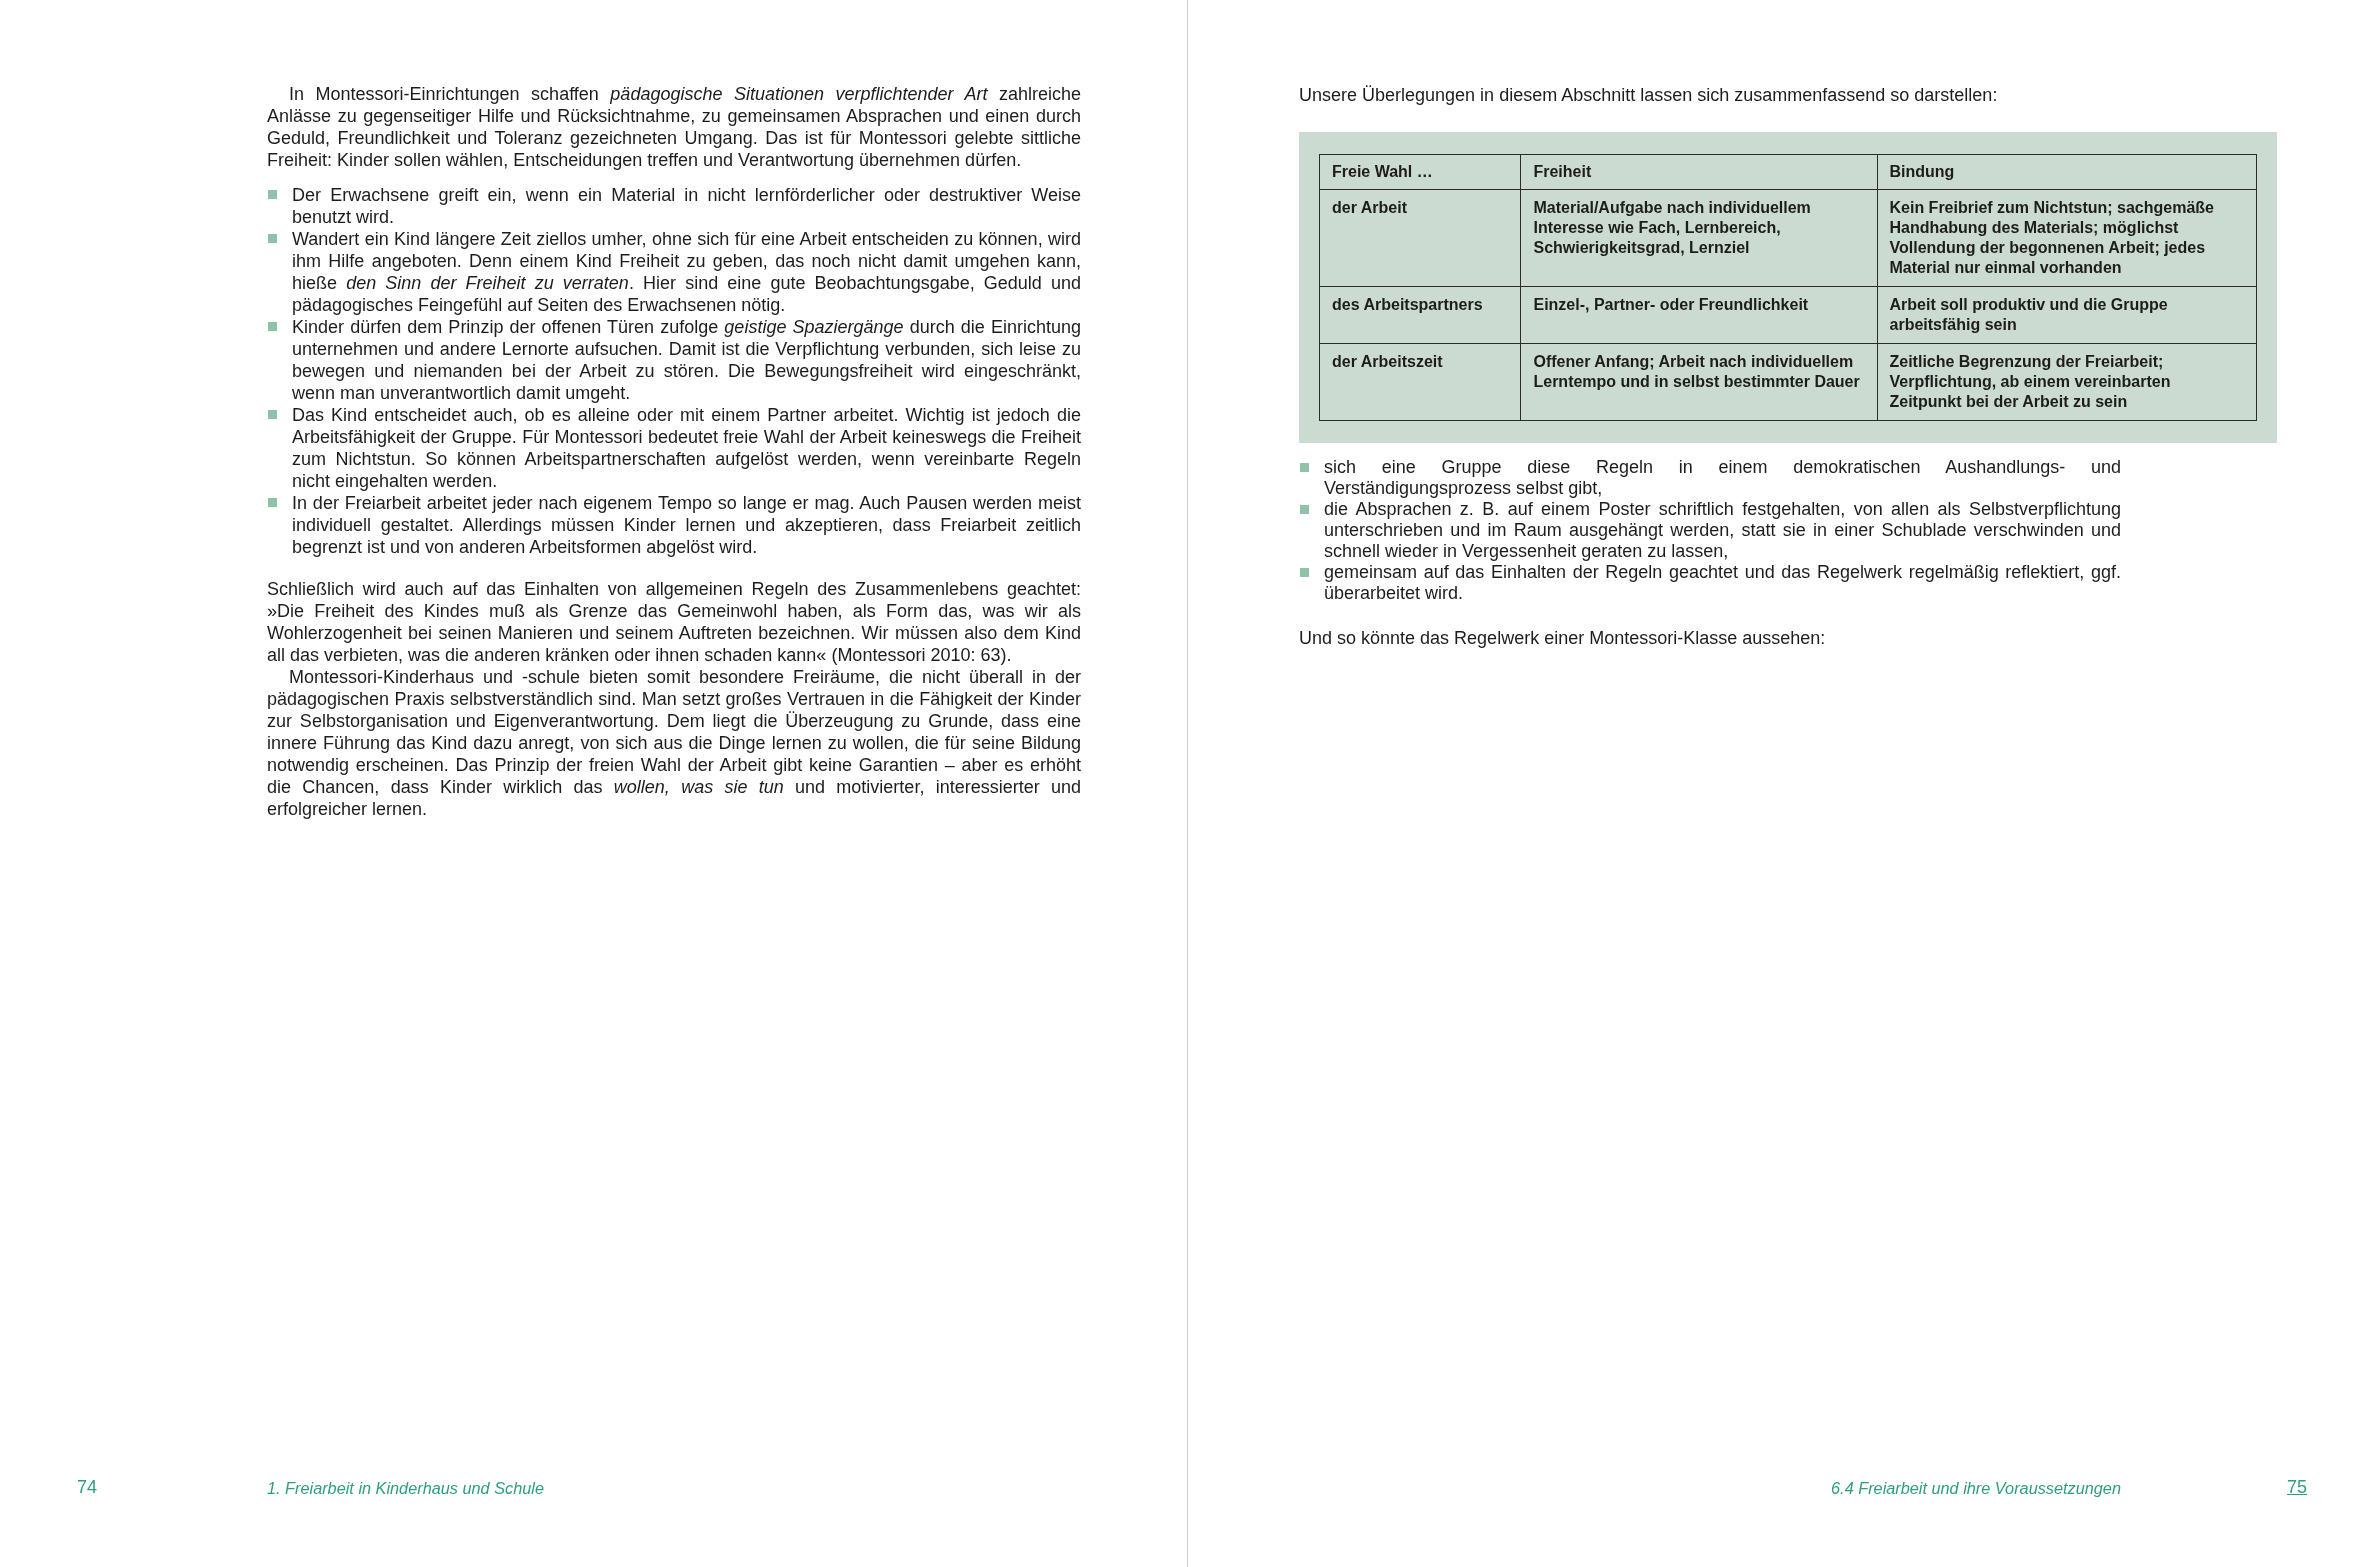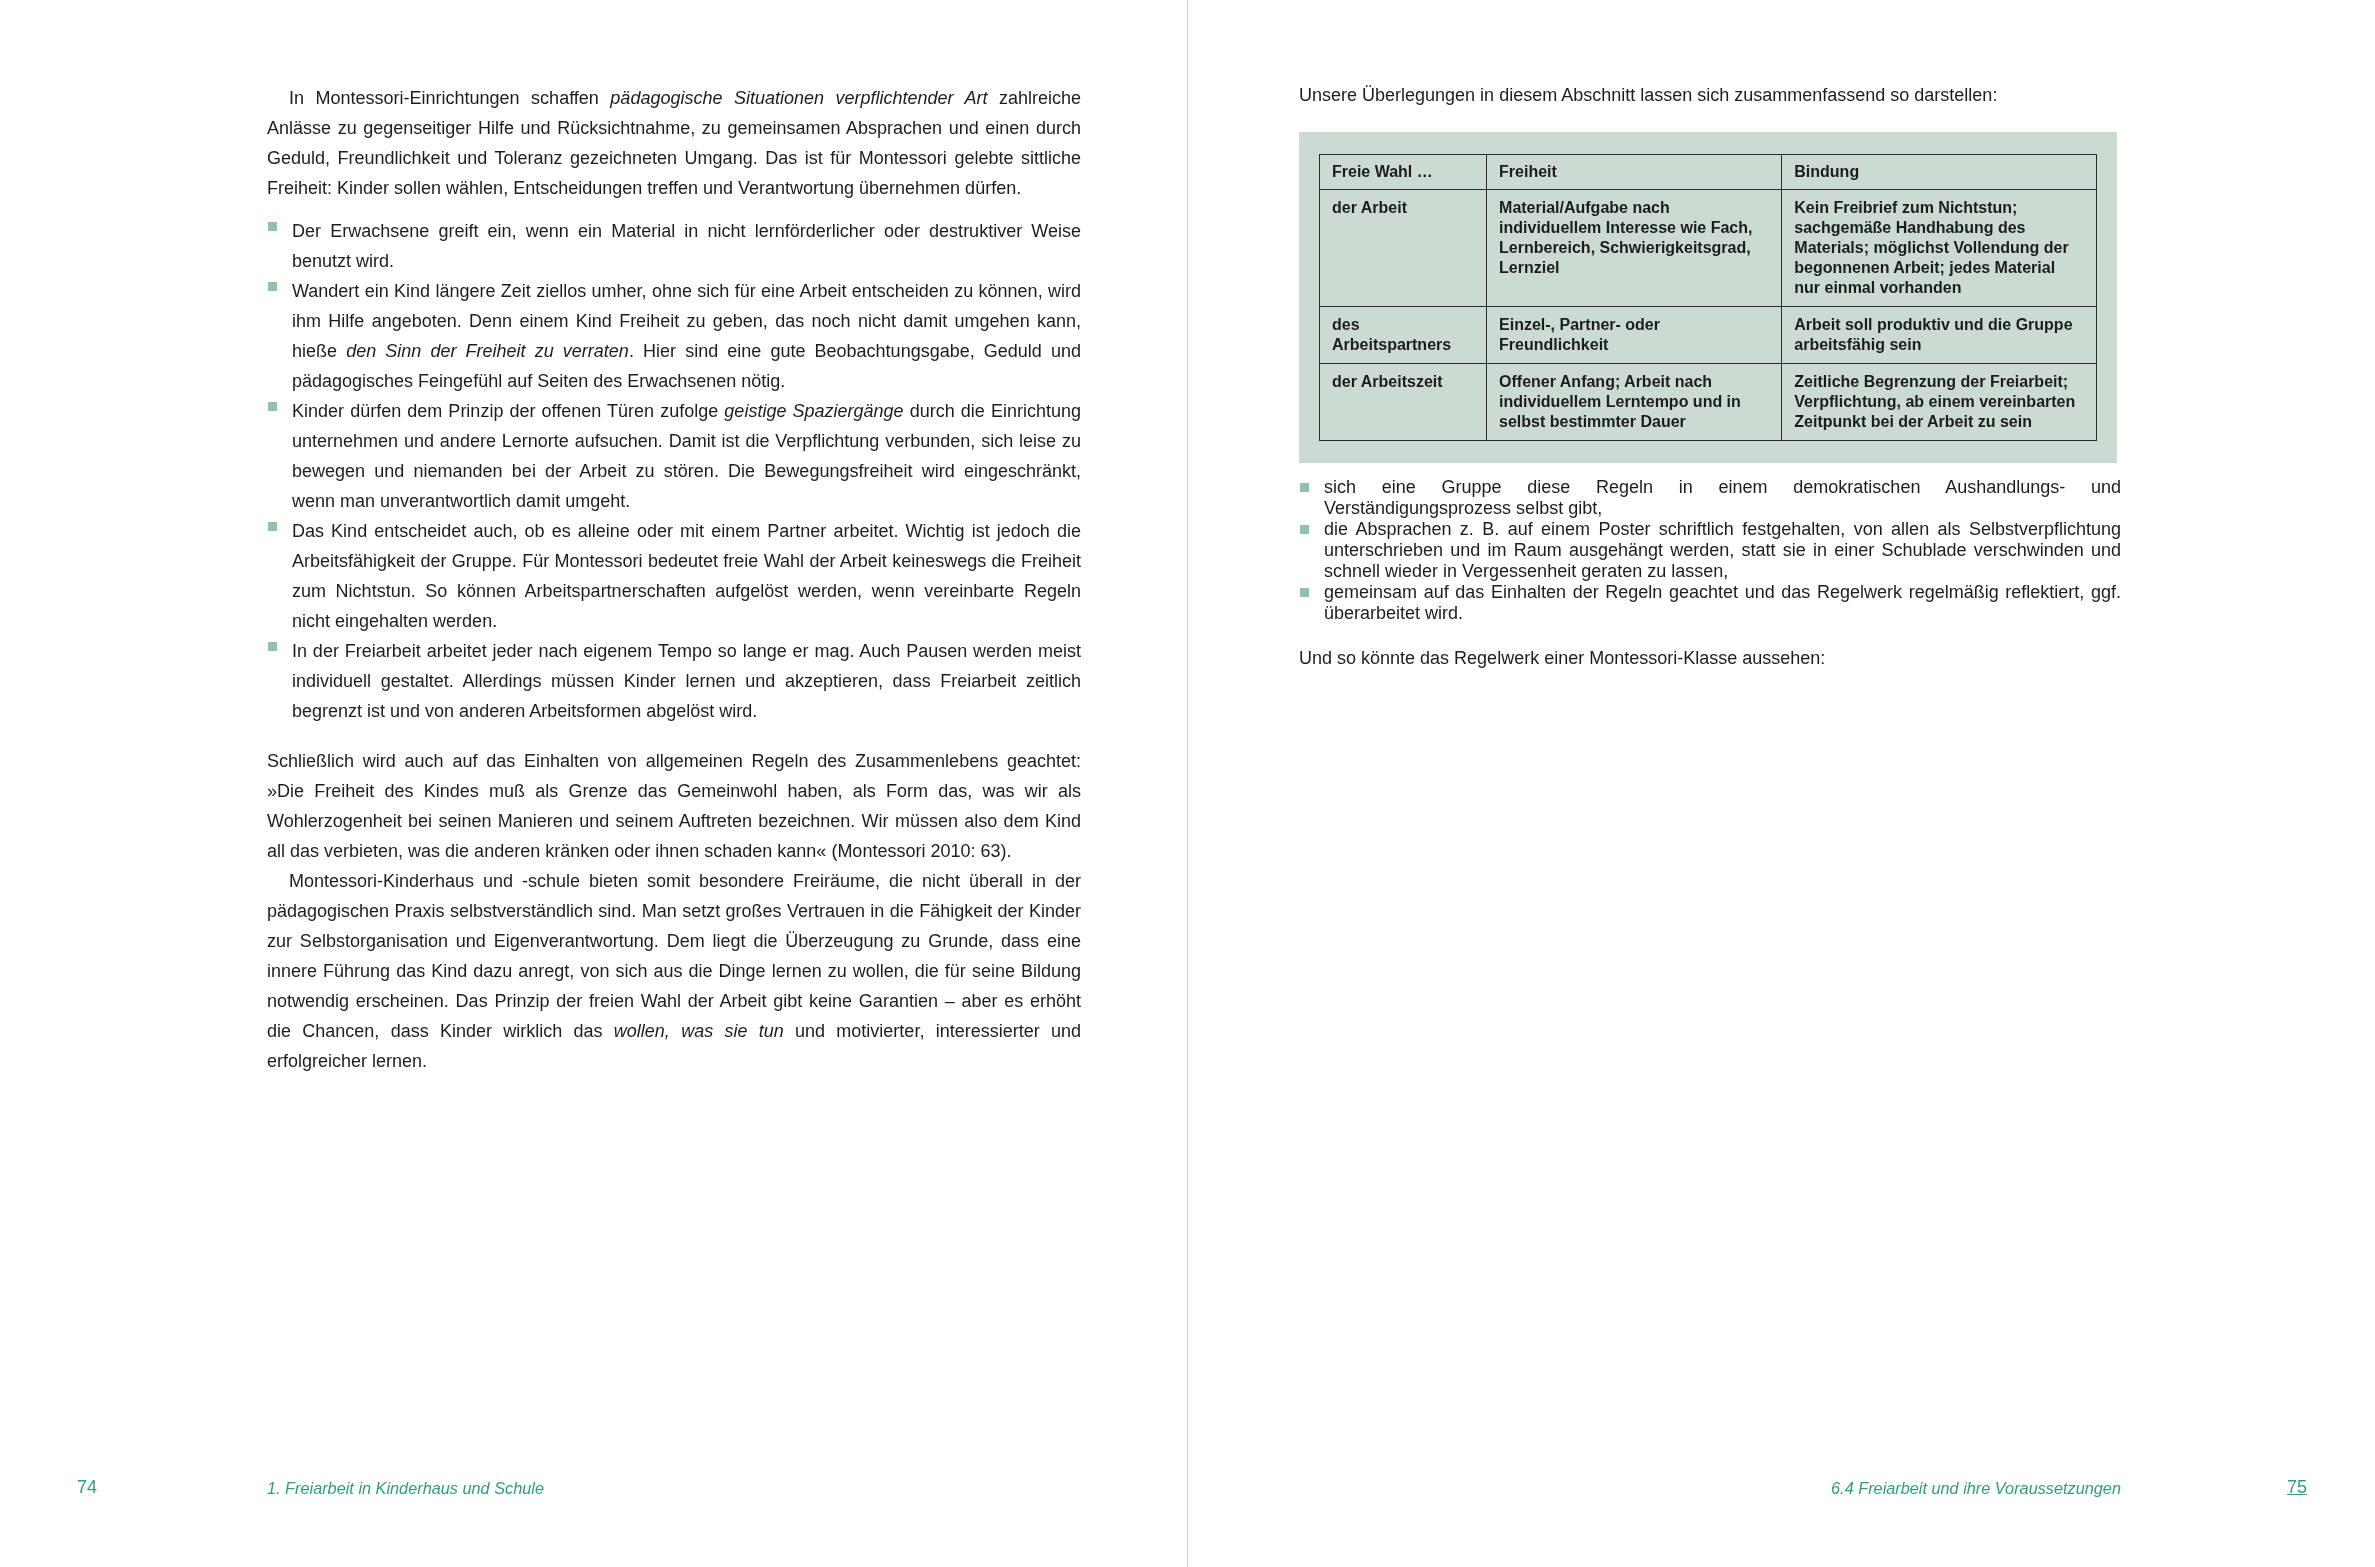--- a/index.html
+++ b/index.html
@@ -15,41 +15,41 @@
     width:2375px;height:1567px;position:relative;overflow:hidden;
     background:#ffffff;color:var(--ink);
     font-family:"Liberation Sans",sans-serif;
     -webkit-font-smoothing:antialiased;
   }
   .divider{position:absolute;left:1187px;top:0;width:1px;height:1567px;background:#cbcbcb;}
 
   
   .left-content{
     position:absolute;left:267px;top:83px;width:814px;
-    font-size:18px;line-height:30px;text-align:justify;
+    font-size:18px;line-height:22px;text-align:justify;
   }
   p{margin:0;}
   .para-indent{text-indent:22px;}
   .mb13{margin-bottom:13px;}
   .bullets{margin:0 0 20px 0;}
   .bullet{position:relative;padding-left:25px;}
   .bullet .sq{
     position:absolute;left:1px;top:6px;width:9px;height:9px;
     background:var(--bullet);
   }
   .it{font-style:italic;}
 
   
   .right-content{
     position:absolute;left:1299px;top:85px;width:1030px;
     font-size:18px;line-height:21px;
   }
   .right-text{width:822px;text-align:justify;}
   .panel{
-    margin-top:26px;width:818px;background:var(--panel);
+    margin-top:26px;width:978px;background:var(--panel);
     padding:22px 20px;
   }
   table.sum{width:100%;border-collapse:collapse;}
   .sum th,.sum td{
     border:1px solid var(--tborder);vertical-align:top;text-align:left;
     font-weight:bold;font-size:16px;line-height:20px;padding:8px 12px;
   }
   .sum th{padding:7px 12px;}
   .col-label{width:21.5%;}
   .col-freiheit{width:38%;}

